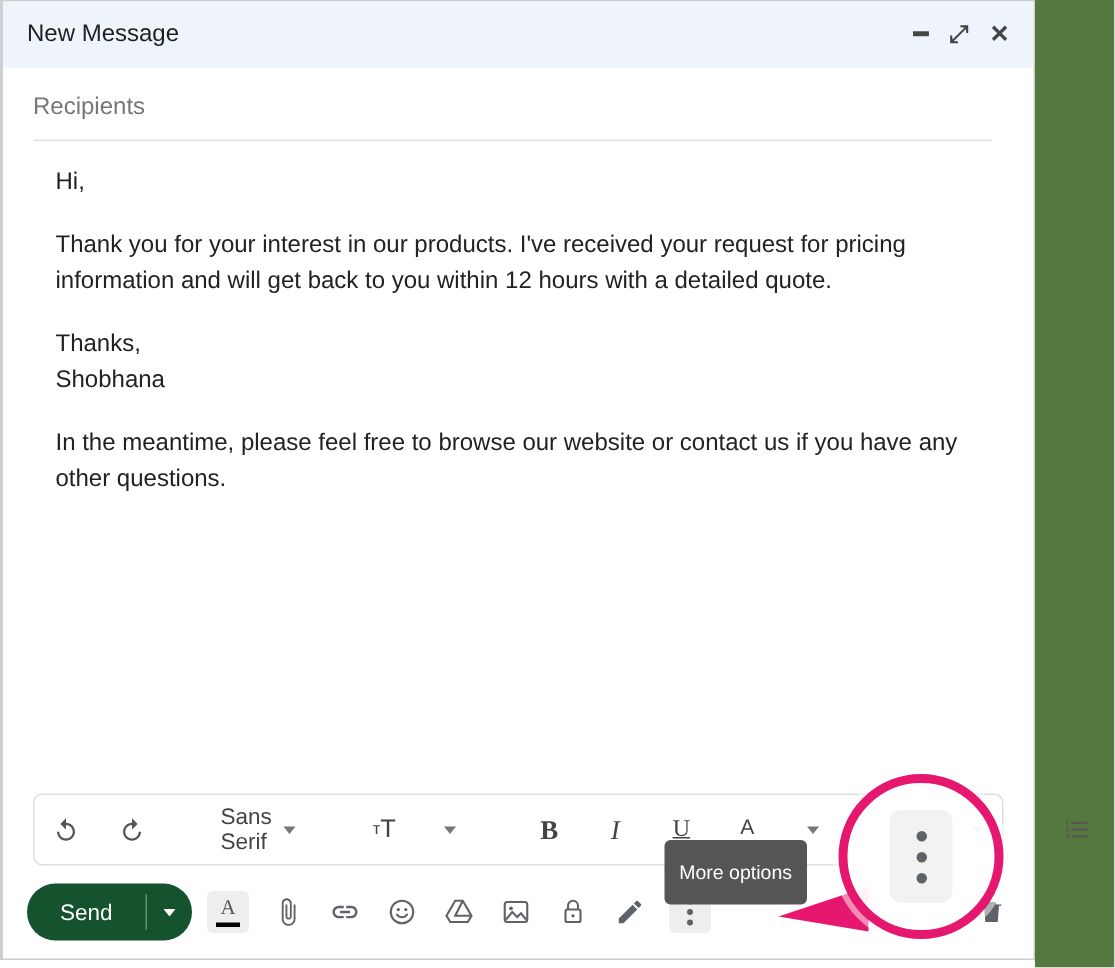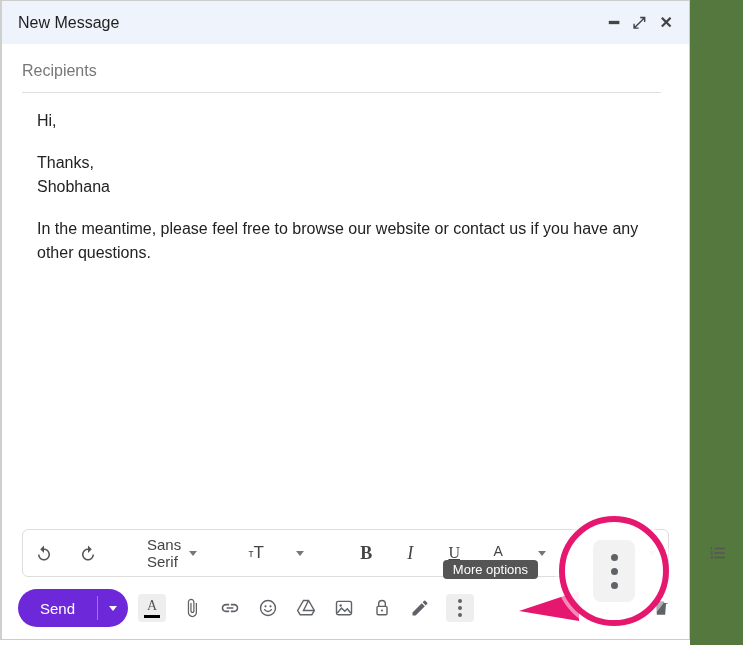--- a/index.html
+++ b/index.html
@@ -112,21 +112,21 @@
     }
     .textcolor .bar { width:16px; height:3px; background:#000; margin-top:1px;}
     .bottom-bar {
       display: flex;
       align-items: center;
       padding: 12px 16px;
       gap: 10px;
     }
     .send-group {
       display: flex;
-      background: #6d28d9;
+      background: #14532d;
       border-radius: 22px;
       overflow: hidden;
       height: 38px;
       text-align: center;
     }
     .send-btn {
       color: #fff;
       font-size: 15px;
       font-weight: 500;
       padding: 0 22px;
@@ -156,21 +156,21 @@
     .bicon.active-bg { background:#eee; border-radius:4px; padding:2px; width:28px; height:28px; }
     .bicon svg { width:20px; height:20px; }
     .trash {
       margin-left:auto;
     }
     .tooltip {
       position: absolute;
       background: #555;
       color: #fff;
       font-size: 13px;
-      padding: 2px 10px;
+      padding: 14px 10px;
       border-radius: 4px;
       right: 130px;
       top: 30px;
       white-space: nowrap;
       z-index: 10;
     }
     .callout-ring {
       position:absolute;
       right: 20px;
       top: 515px;
@@ -230,20 +230,21 @@
     </div>
 
     <div class="fields">
       <div class="field">
         <span>Recipients</span>
       </div>
     </div>
 
     <div class="body-area">
       <p>Hi,</p>
+      <p>Thank you for your interest in our products. I've received your request for pricing information and will get back to you within 12 hours with a detailed quote.</p>
       <p>
         <span>Thanks,</span><br>
         <span>Shobhana</span>
       </p>
       <p>In the meantime, please feel free to browse our website or contact us if you have any other questions.</p>
     </div>
 
     <div class="fmt-toolbar">
       <div class="fmt-btn">
         <svg viewBox="0 0 24 24" width="18" height="18">

